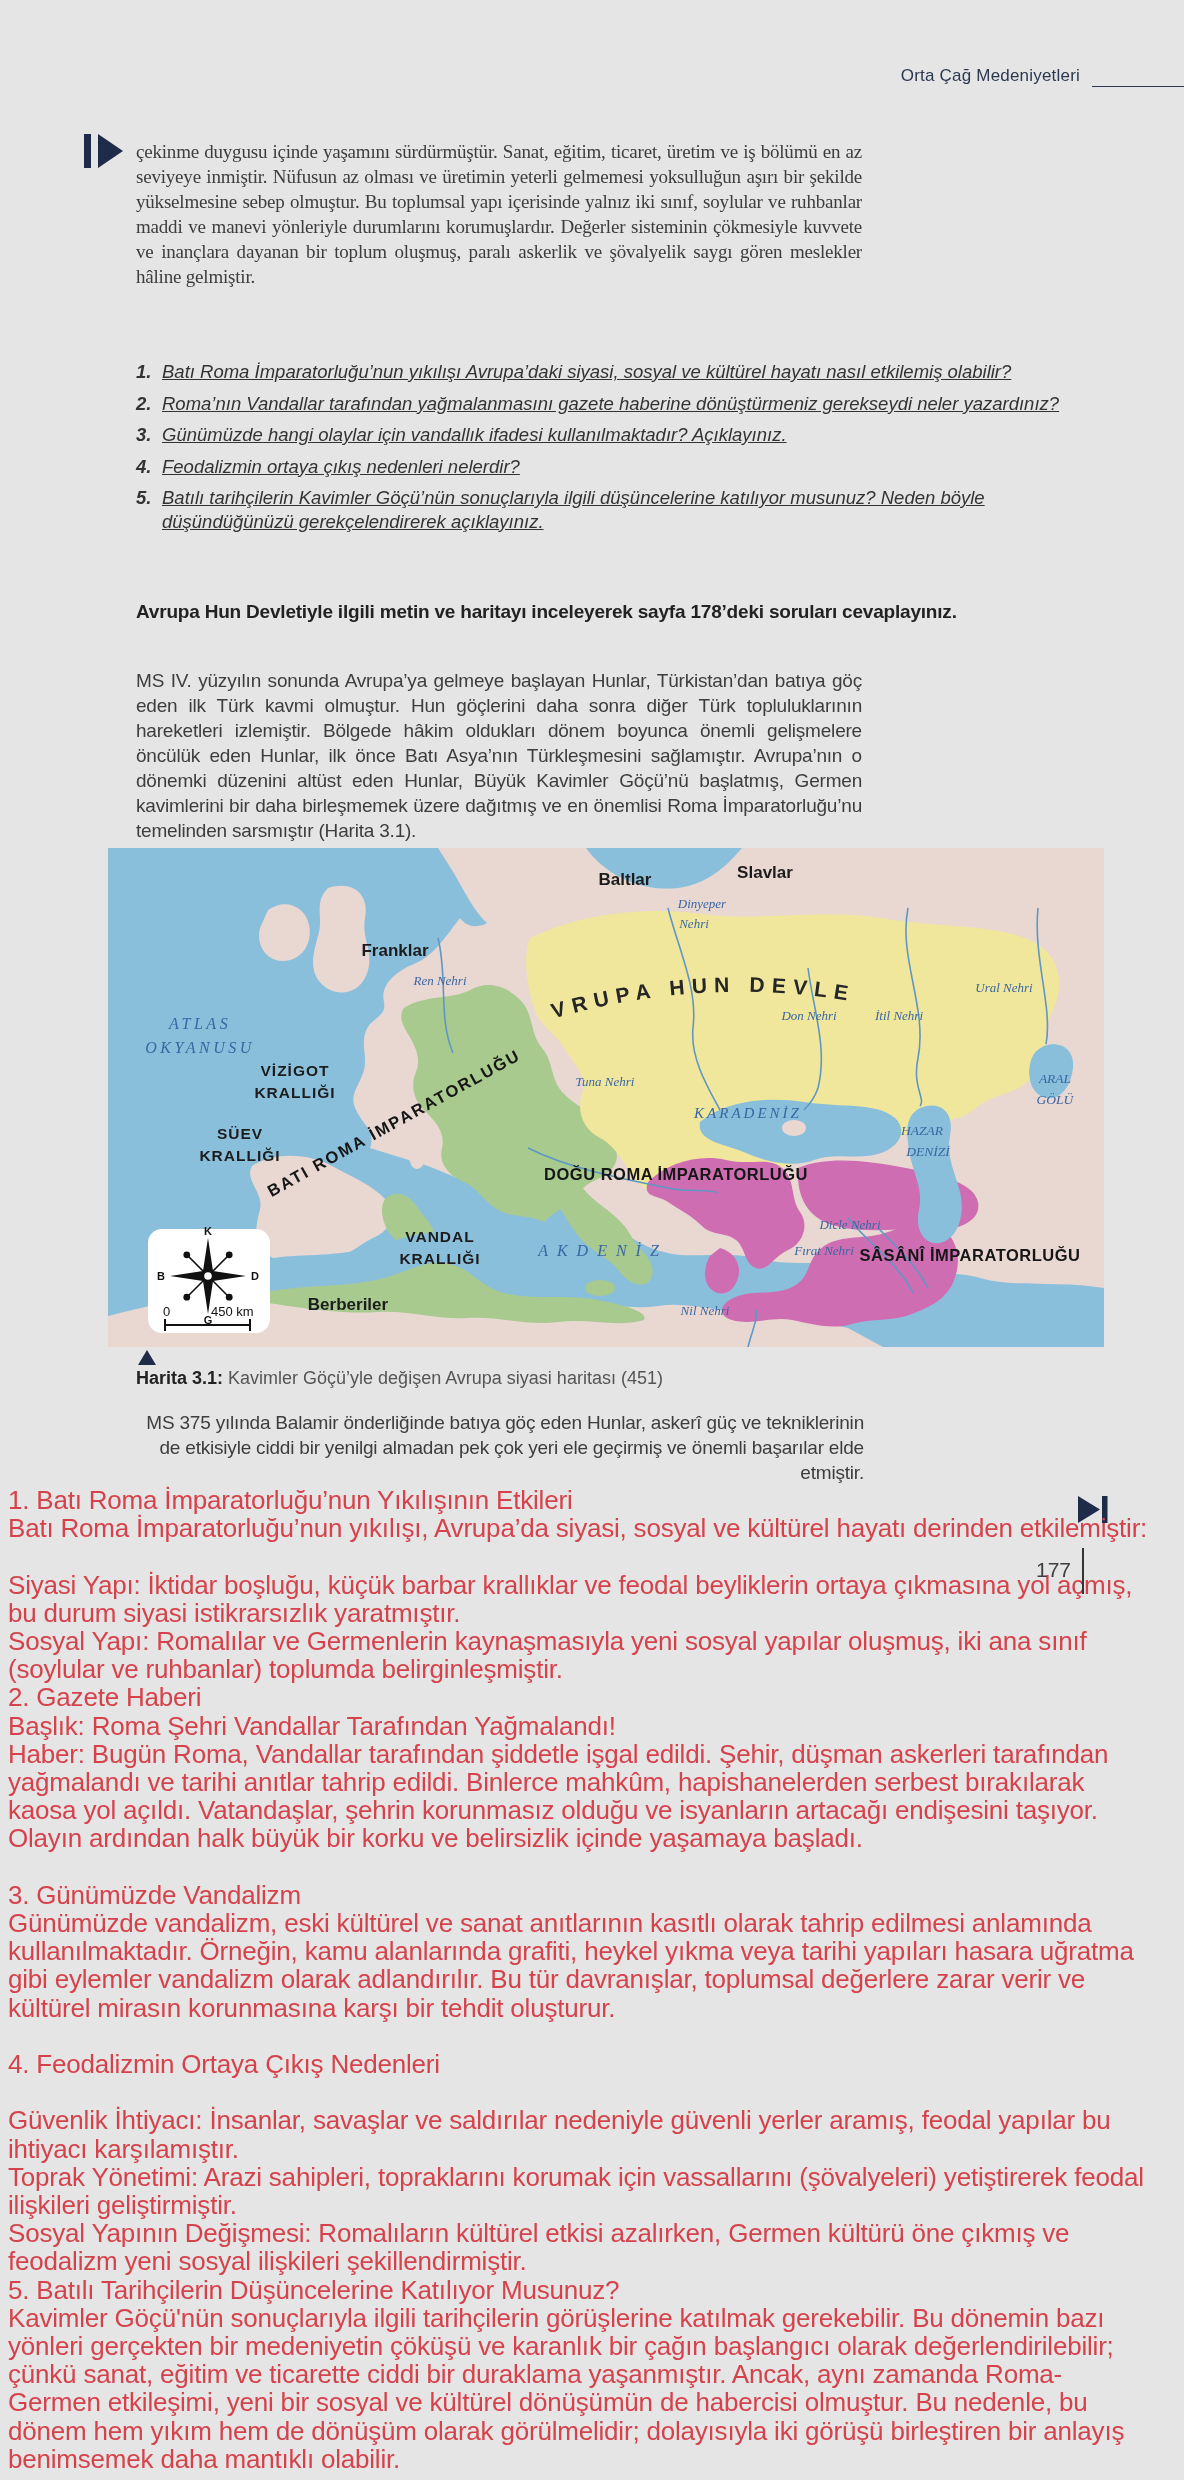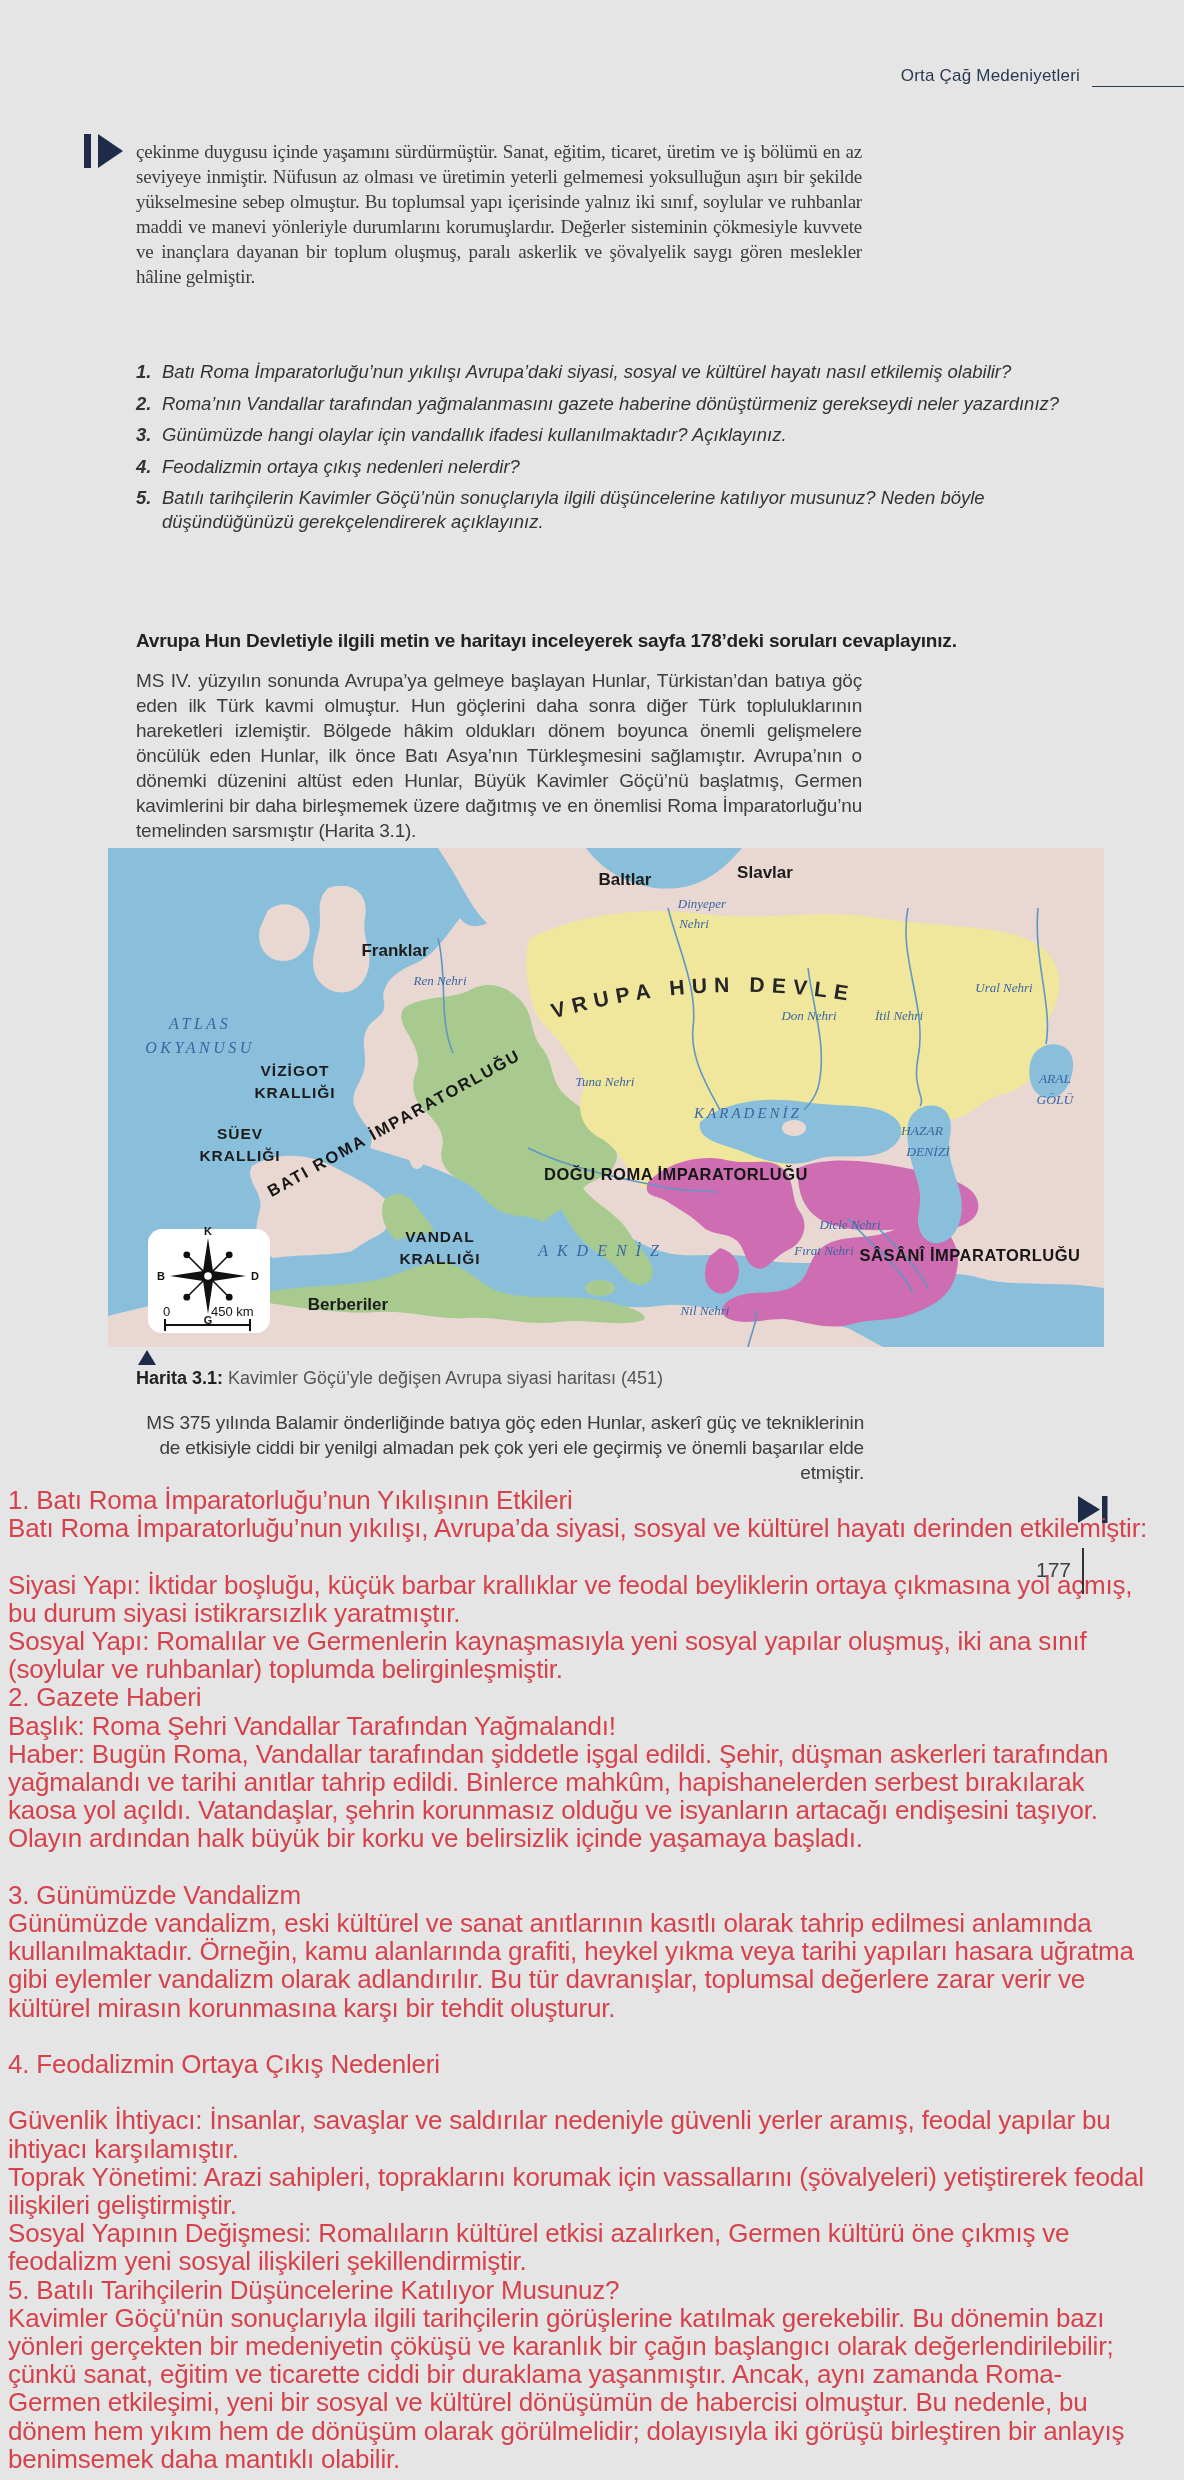--- a/index.html
+++ b/index.html
@@ -19,24 +19,24 @@
         letter-spacing:-.2px;}
   #p-intro{left:136px;top:139px;width:726px;font-family:Liberation Serif, serif;}
   #p-hun{left:136px;top:668px;width:726px;}
   #p-375{left:136px;top:1410px;width:728px;text-align:right;}
 
   
   #questions{position:absolute;left:136px;top:360px;width:952px;font-style:italic;
              font-size:18.5px;line-height:23.5px;color:#333;}
   .q{display:flex;margin-bottom:8px;}
   .qn{font-weight:bold;width:26px;flex:none;}
-  .qt{flex:1;}
-
-  
-  #activity-h{position:absolute;left:136px;top:630px;width:950px;font-weight:bold;
+  .qt{flex:1;text-decoration:underline;}
+
+  
+  #activity-h{position:absolute;left:136px;top:601px;width:950px;font-weight:bold;
               font-size:19px;color:#222;letter-spacing:-.2px;}
 
   
   #map{position:absolute;left:108px;top:848px;width:996px;height:499px;}
   #map svg{display:block;}
   text{text-anchor:middle;}
   .m-tribe{font:600 17px "Liberation Sans",sans-serif;fill:#1c1c1c;}
   .m-kingdom{font:600 15.5px "Liberation Sans",sans-serif;fill:#1c1c1c;letter-spacing:1px;}
   .m-hun{font:600 21px "Liberation Sans",sans-serif;fill:#262626;letter-spacing:7px;}
   .m-empire{font:600 16.5px "Liberation Sans",sans-serif;fill:#161616;letter-spacing:.5px;}

